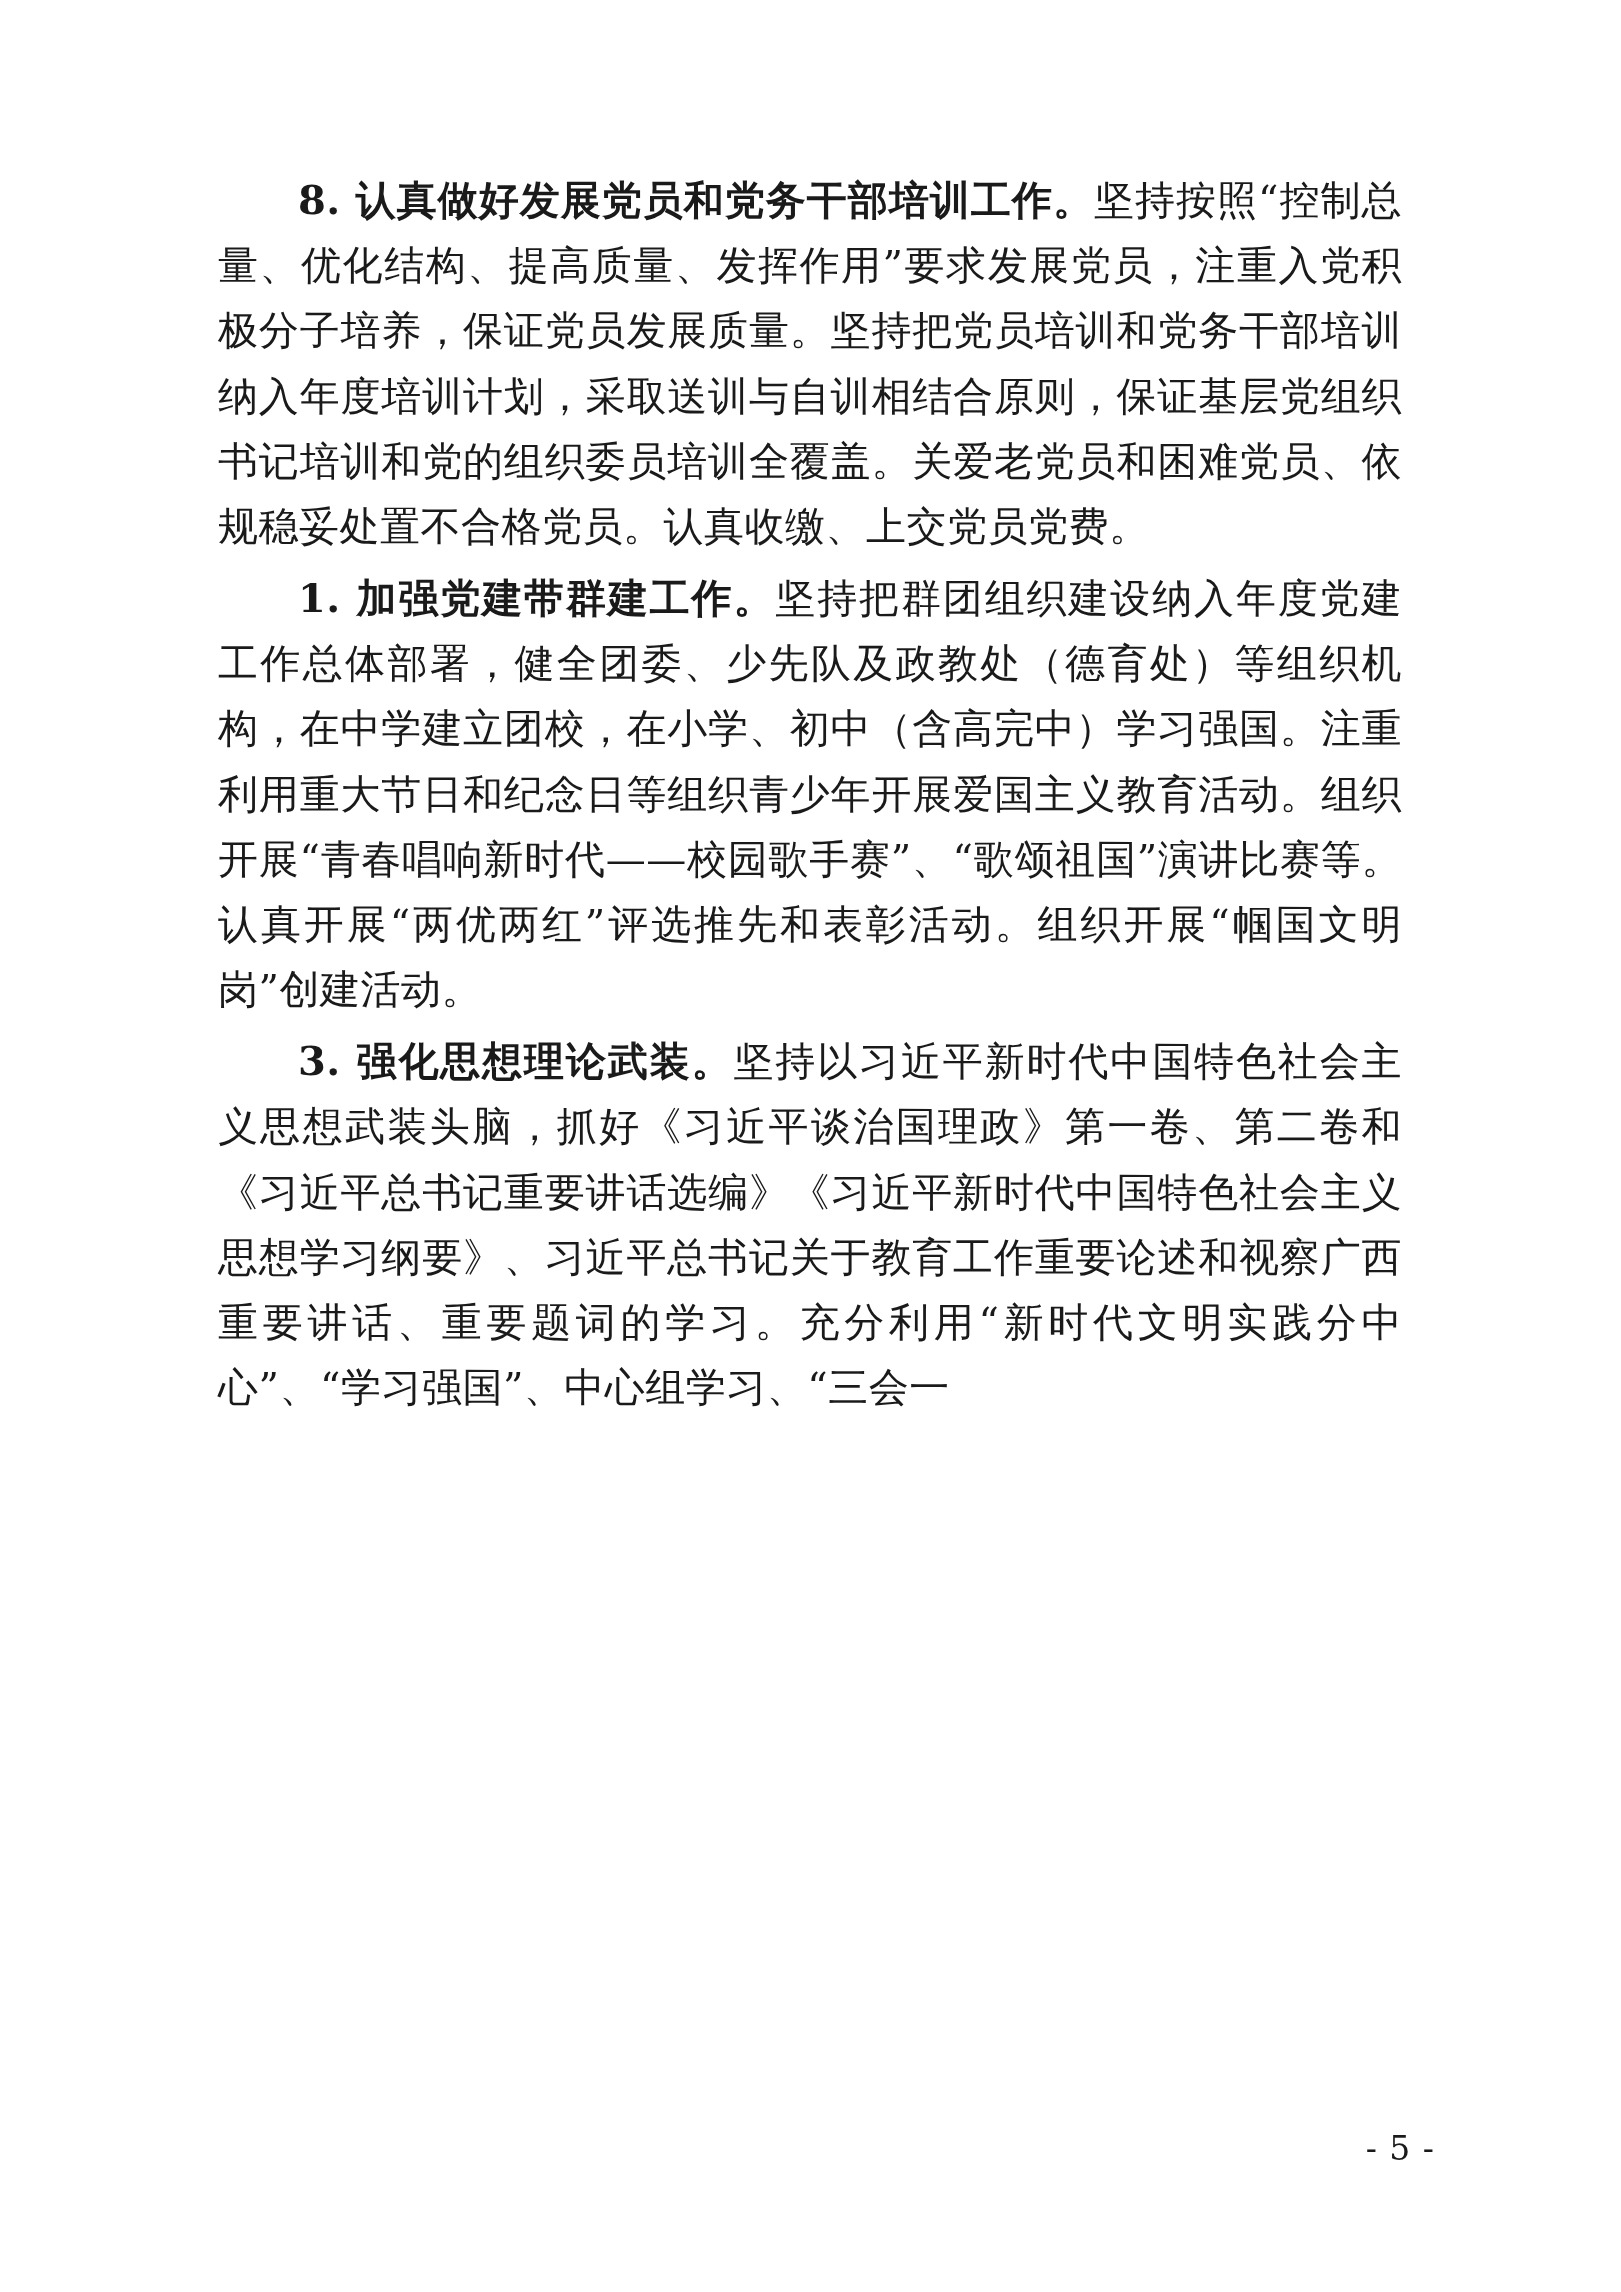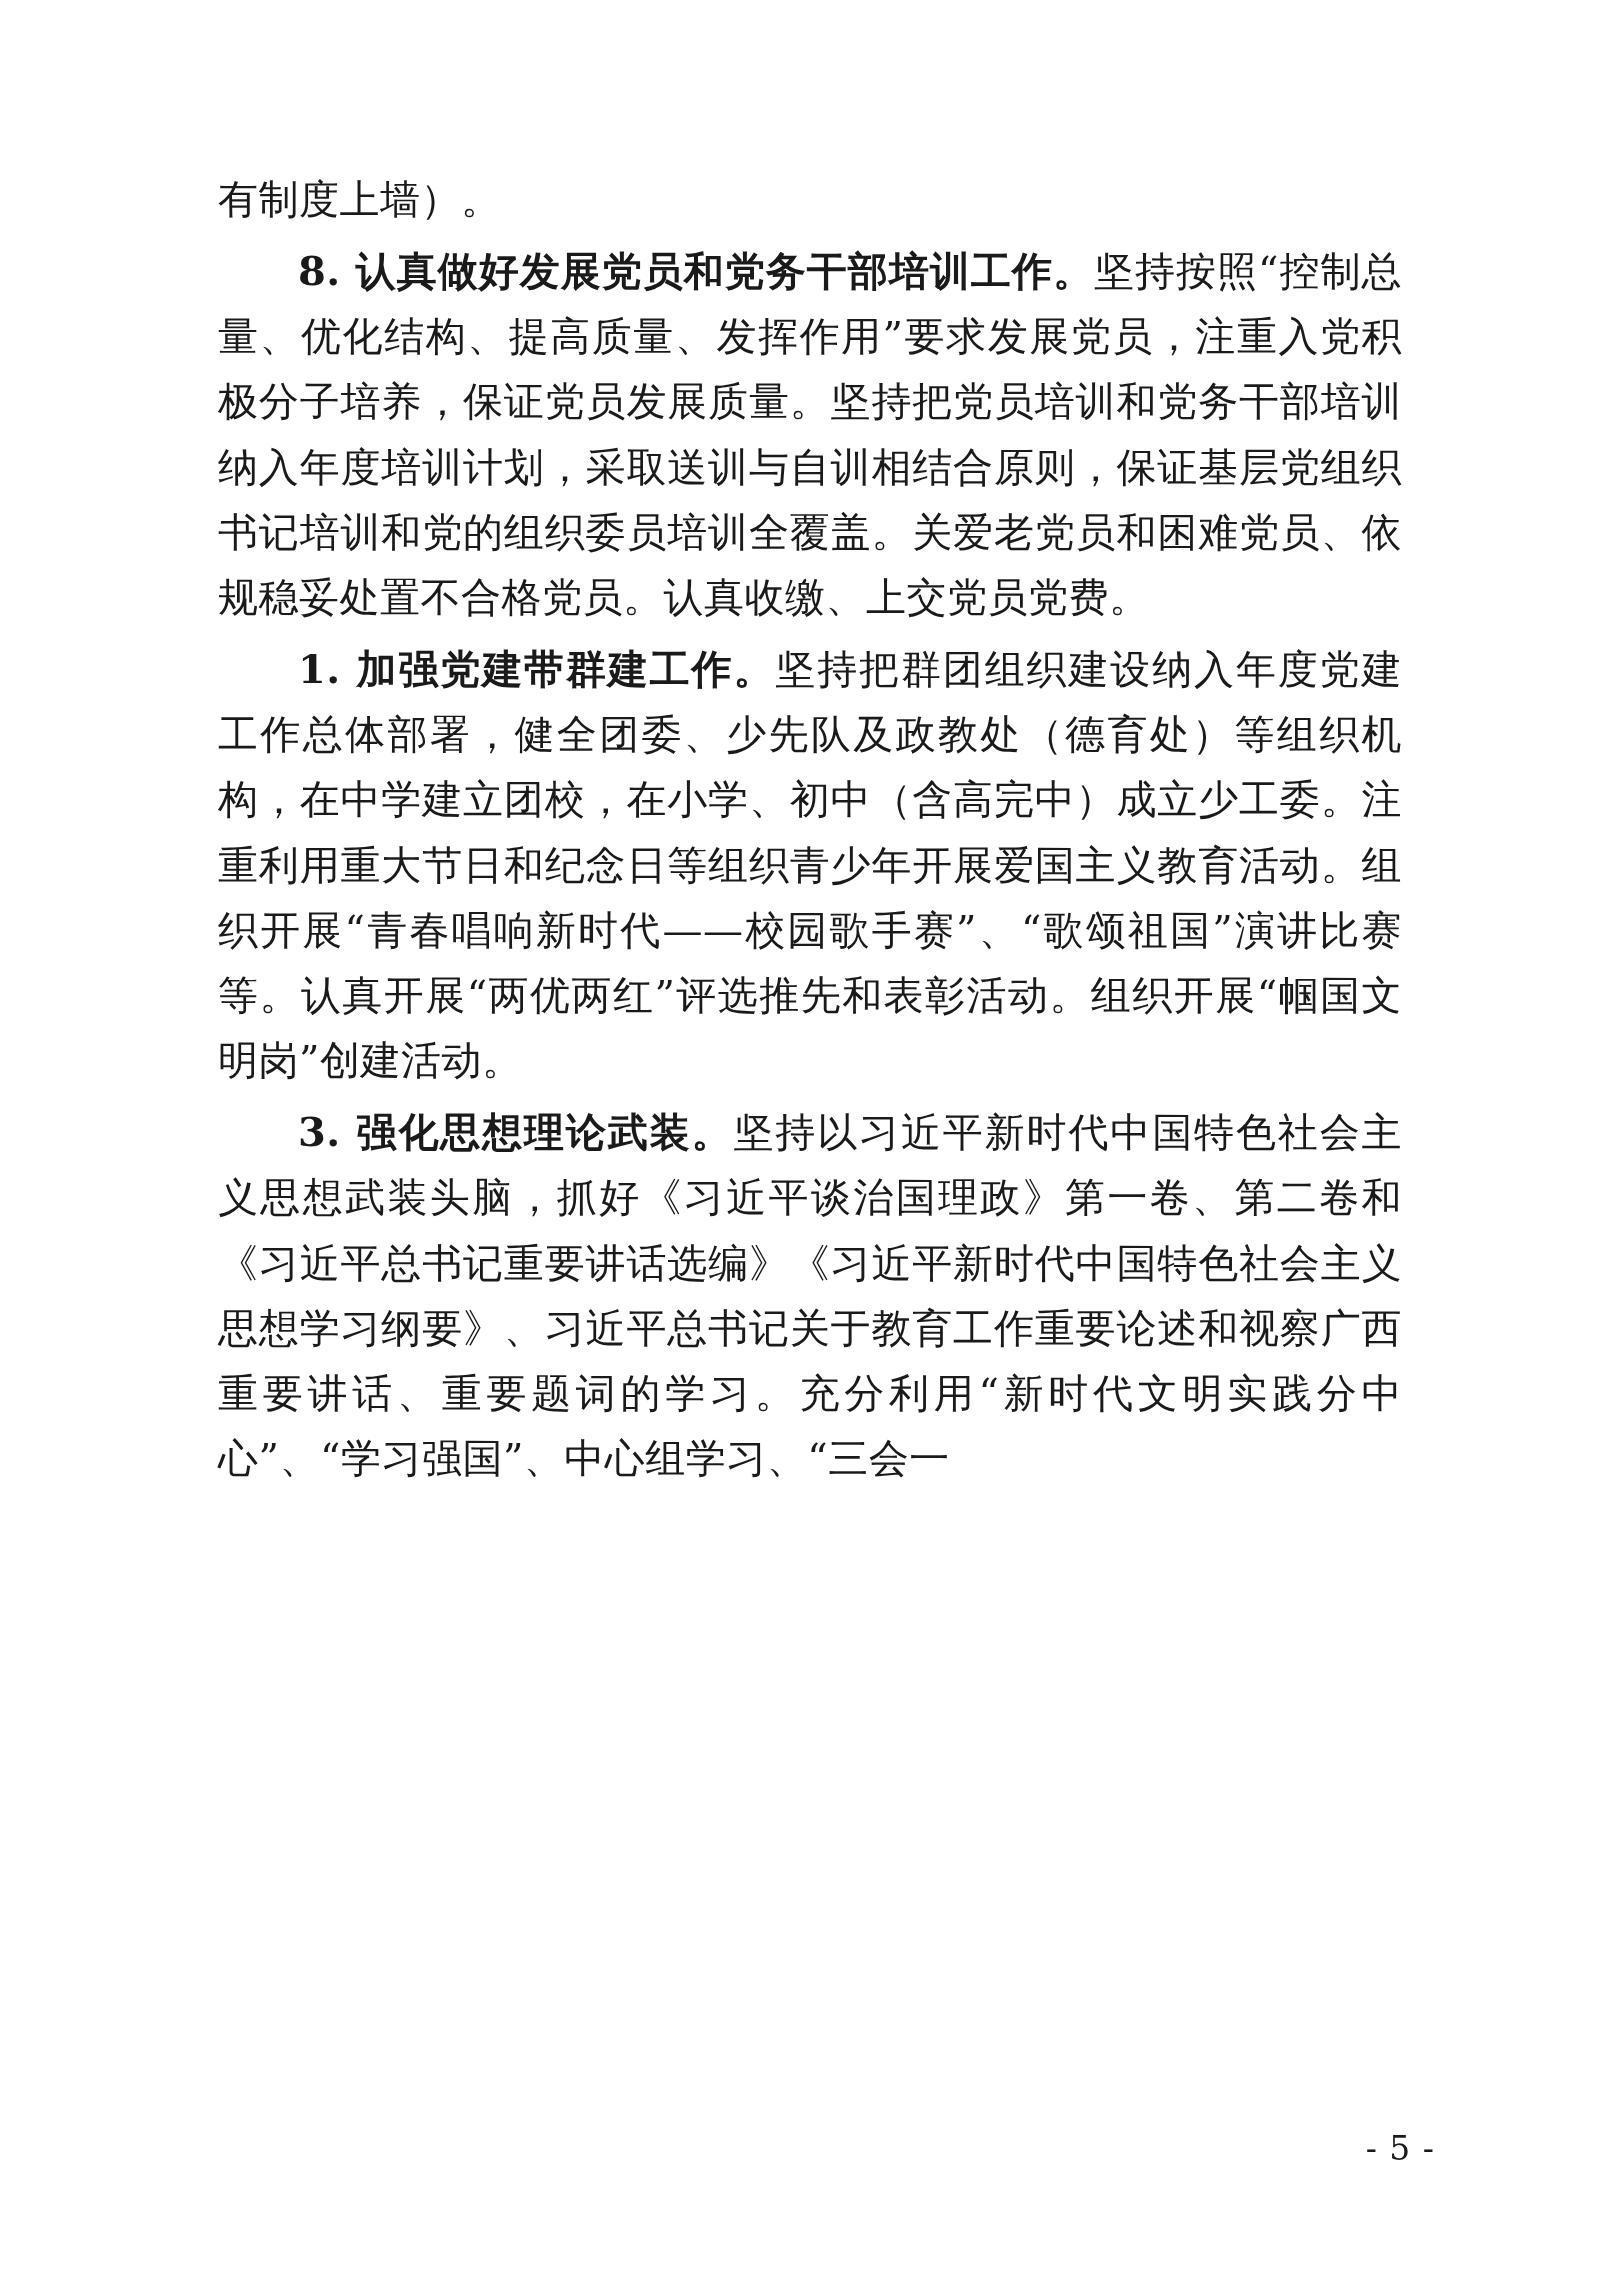--- a/index.html
+++ b/index.html
@@ -56,30 +56,27 @@
     letter-spacing: 1px;
   }
 </style>
 </head>
 <body>
 
 <div class="page">
 
   <div class="doc-body">
 
-    <p class="para no-indent">
-      <span>有制度上墙）。</span>
-    </p>
 
     <p class="para indent">
       <span class="lead">8. 认真做好发展党员和党务干部培训工作。</span><span>坚持按照“控制总量、优化结构、提高质量、发挥作用”要求发展党员，注重入党积极分子培养，保证党员发展质量。坚持把党员培训和党务干部培训纳入年度培训计划，采取送训与自训相结合原则，保证基层党组织书记培训和党的组织委员培训全覆盖。关爱老党员和困难党员、依规稳妥处置不合格党员。认真收缴、上交党员党费。</span>
     </p>
 
     <p class="para indent">
-      <span class="lead">1. 加强党建带群建工作。</span><span>坚持把群团组织建设纳入年度党建工作总体部署，健全团委、少先队及政教处（德育处）等组织机构，在中学建立团校，在小学、初中（含高完中）成立少工委。注重利用重大节日和纪念日等组织青少年开展爱国主义教育活动。组织开展“青春唱响新时代——校园歌手赛”、“歌颂祖国”演讲比赛等。认真开展“两优两红”评选推先和表彰活动。组织开展“帼国文明岗”创建活动。</span>
+      <span class="lead">1. 加强党建带群建工作。</span><span>坚持把群团组织建设纳入年度党建工作总体部署，健全团委、少先队及政教处（德育处）等组织机构，在中学建立团校，在小学、初中（含高完中）学习强国。注重利用重大节日和纪念日等组织青少年开展爱国主义教育活动。组织开展“青春唱响新时代——校园歌手赛”、“歌颂祖国”演讲比赛等。认真开展“两优两红”评选推先和表彰活动。组织开展“帼国文明岗”创建活动。</span>
     </p>
 
 
     <p class="para indent">
       <span class="lead">3. 强化思想理论武装。</span><span>坚持以习近平新时代中国特色社会主义思想武装头脑，抓好《习近平谈治国理政》第一卷、第二卷和《习近平总书记重要讲话选编》《习近平新时代中国特色社会主义思想学习纲要》、习近平总书记关于教育工作重要论述和视察广西重要讲话、重要题词的学习。充分利用“新时代文明实践分中心”、“学习强国”、中心组学习、“三会一</span>
     </p>
 
   </div>
 
   <div class="page-number">- 5 -</div>

